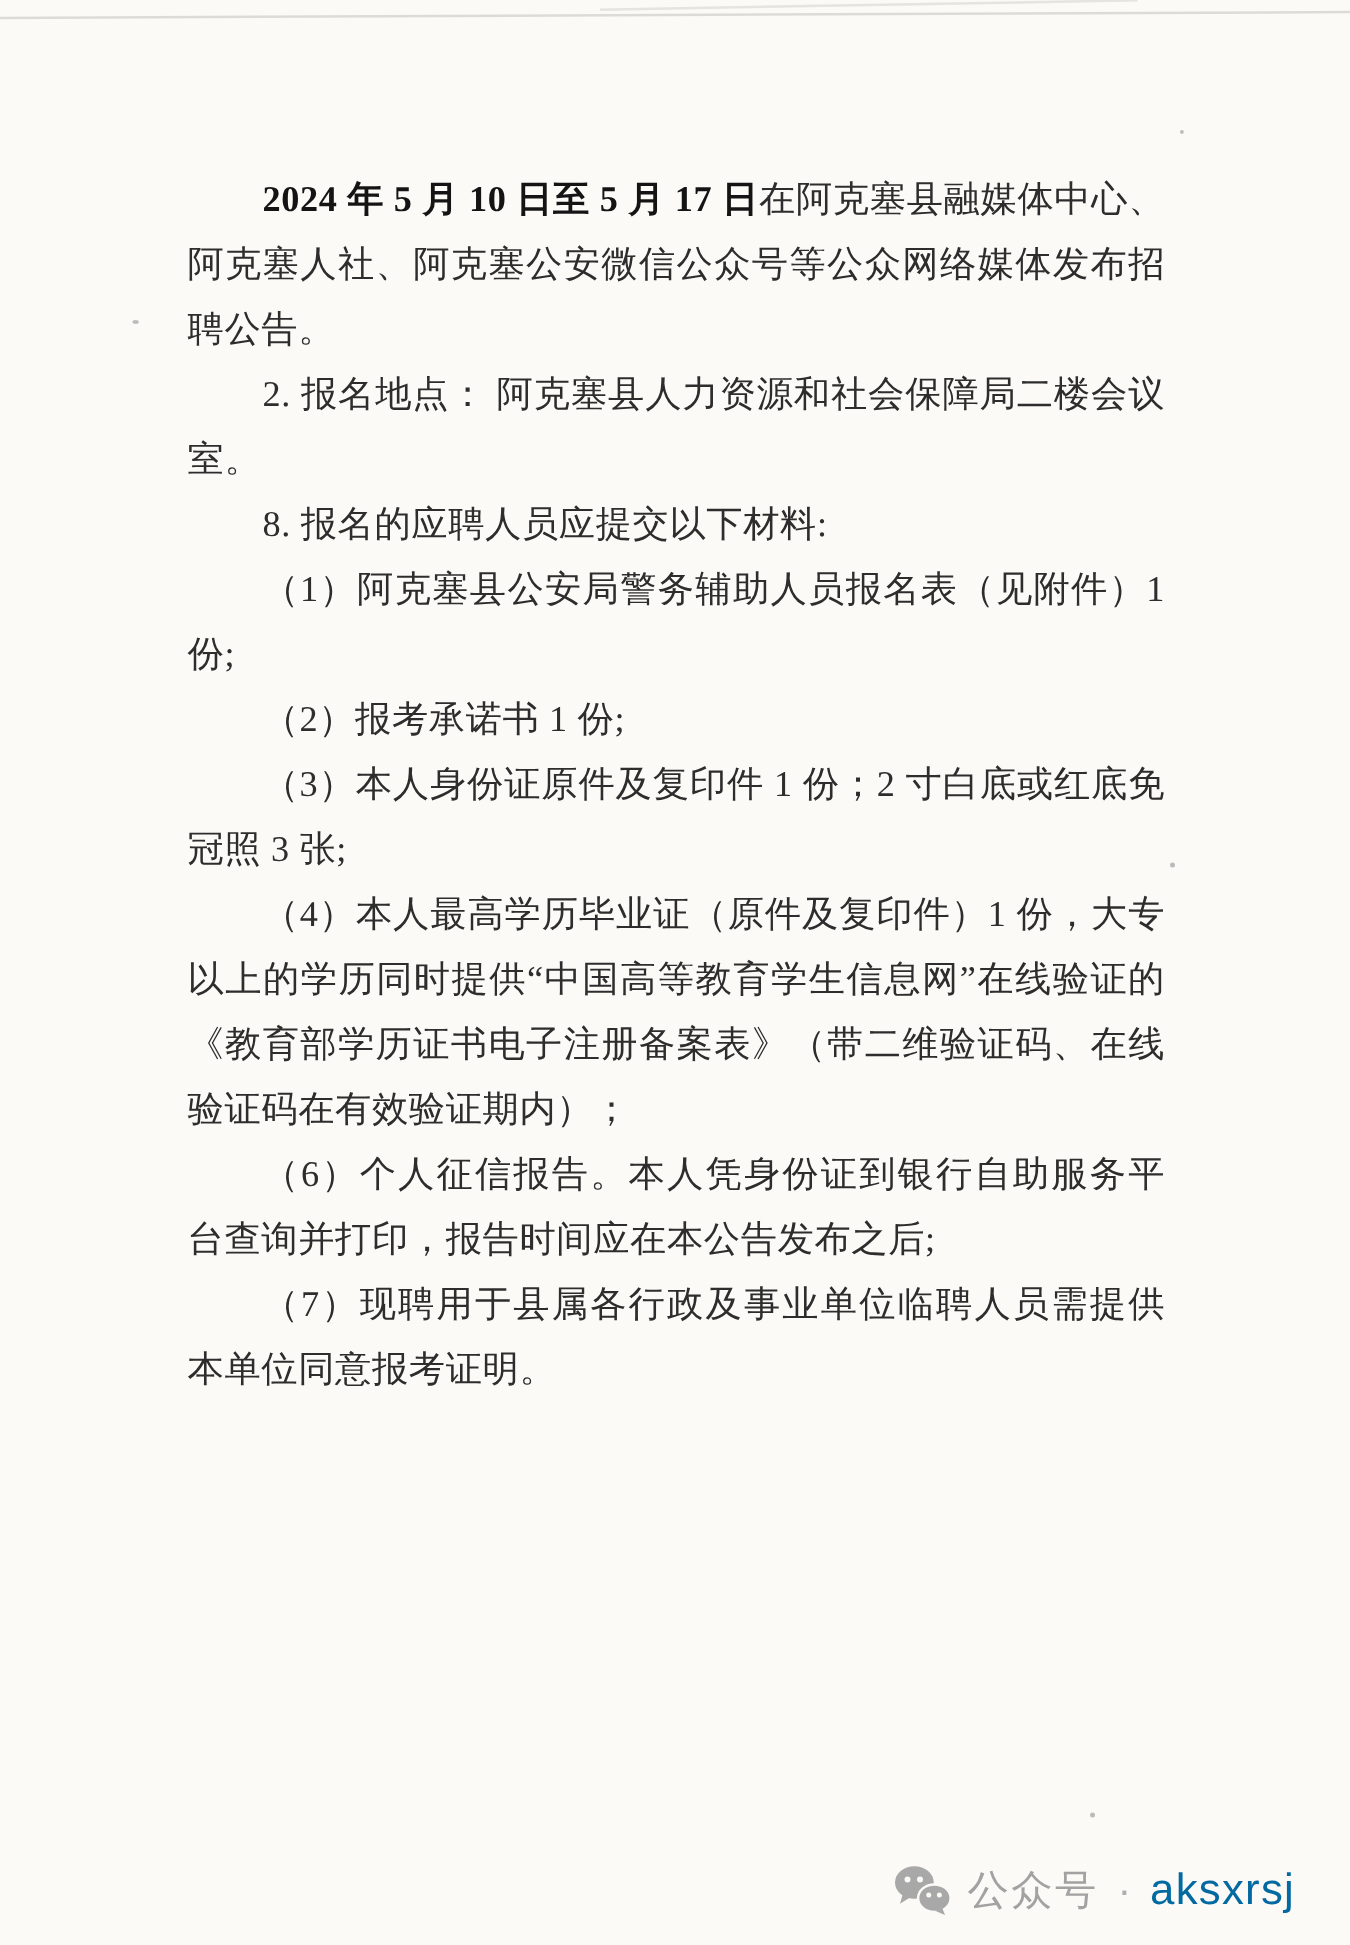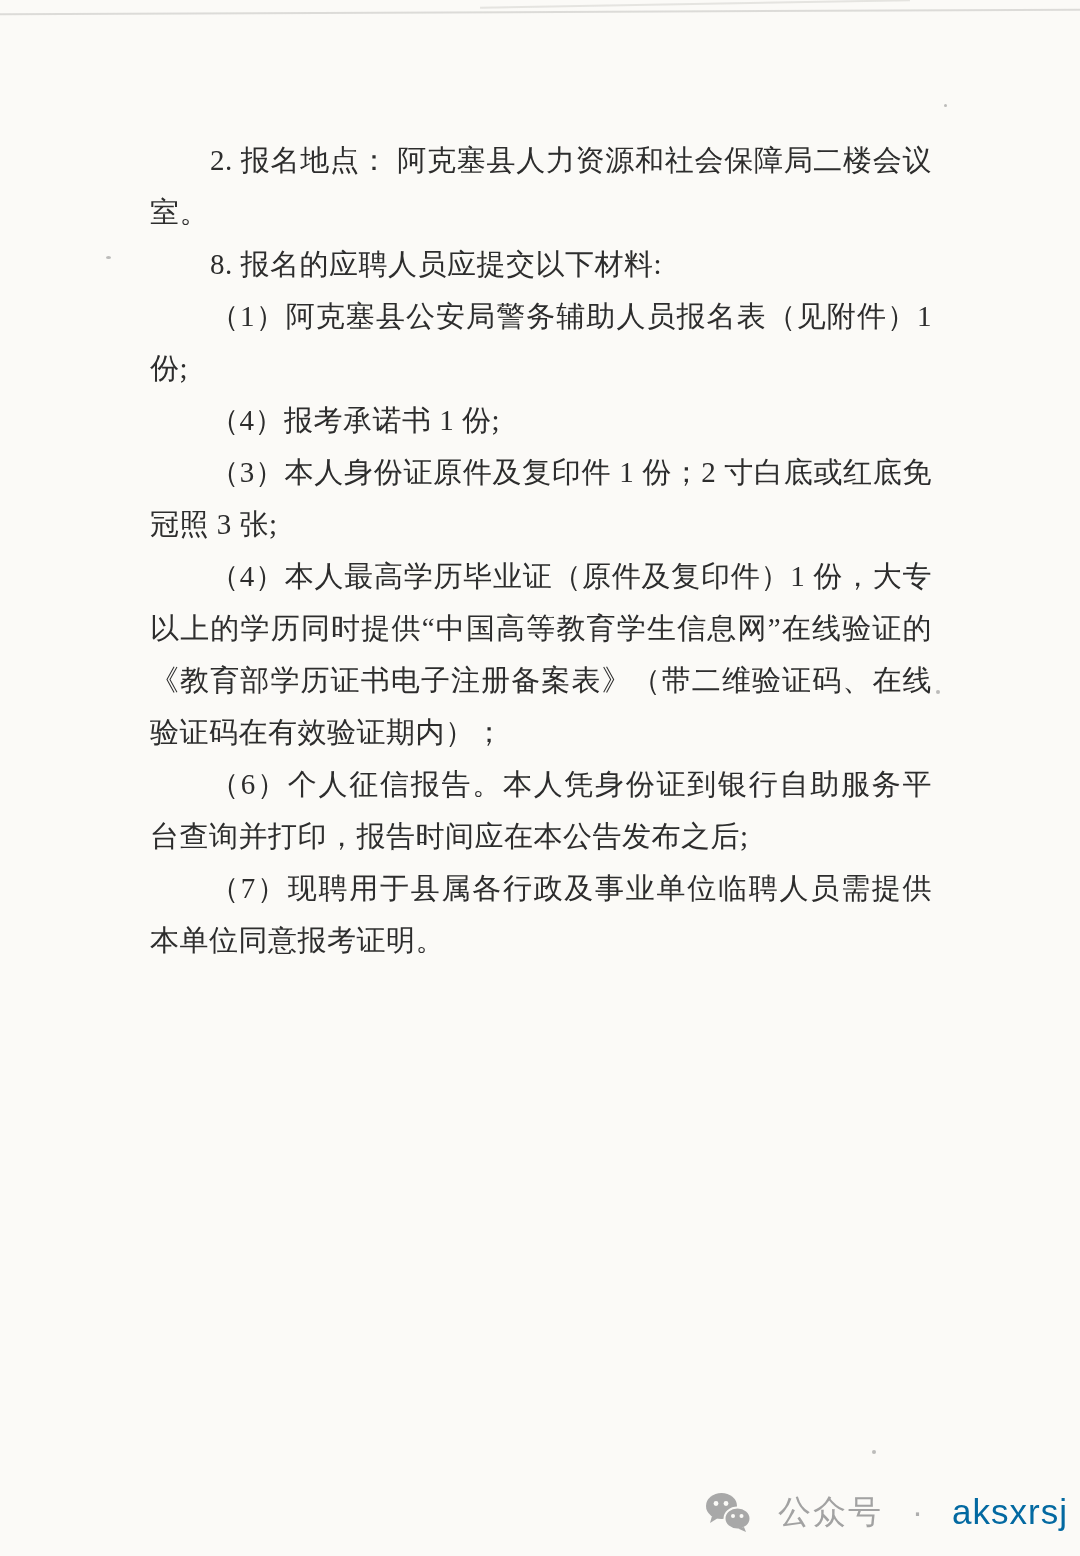--- a/index.html
+++ b/index.html
@@ -65,25 +65,25 @@
   }
   .seg { font-weight: 400; }
   .seg.b {
     font-weight: 700;
     color: #141414;
   }
 
   .footer {
     position: absolute;
     top: 1490px;
-    right: 12px;
+    right: 44px;
     height: 44px;
     display: flex;
     align-items: center;
-    gap: 27px;
+    gap: 13px;
     text-align: center;
   }
   .footer .wx-icon {
     display: block;
     width: 46px;
     height: 40px;
   }
   .f-label {
     font-family: "Liberation Sans", "DejaVu Sans", sans-serif;
     font-size: 33px;
@@ -109,24 +109,25 @@
 <div class="page">
 
   <div class="scan-line-1"></div>
   <div class="scan-line-2"></div>
   <div class="speck speck-1"></div>
   <div class="speck speck-2"></div>
   <div class="speck speck-3"></div>
   <div class="speck speck-4"></div>
 
   <main class="content" id="content">
+      <p class="para"><span class="seg b">2024 年 5 月 10 日至 5 月 17 日</span><span class="seg">在阿克塞县融媒体中心、阿克塞人社、阿克塞公安微信公众号等公众网络媒体发布招聘公告。</span></p>
       <p class="para"><span class="seg">2. 报名地点： 阿克塞县人力资源和社会保障局二楼会议室。</span></p>
       <p class="para"><span class="seg">8. 报名的应聘人员应提交以下材料:</span></p>
       <p class="para"><span class="seg">（1）阿克塞县公安局警务辅助人员报名表（见附件）1 份;</span></p>
-      <p class="para"><span class="seg">（4）报考承诺书 1 份;</span></p>
+      <p class="para"><span class="seg">（2）报考承诺书 1 份;</span></p>
       <p class="para"><span class="seg">（3）本人身份证原件及复印件 1 份；2 寸白底或红底免冠照 3 张;</span></p>
       <p class="para"><span class="seg">（4）本人最高学历毕业证（原件及复印件）1 份，大专以上的学历同时提供“中国高等教育学生信息网”在线验证的《教育部学历证书电子注册备案表》（带二维验证码、在线验证码在有效验证期内）；</span></p>
       <p class="para"><span class="seg">（6）个人征信报告。本人凭身份证到银行自助服务平台查询并打印，报告时间应在本公告发布之后;</span></p>
       <p class="para"><span class="seg">（7）现聘用于县属各行政及事业单位临聘人员需提供本单位同意报考证明。</span></p>
     </main>
 
   <div class="footer">
     <svg class="wx-icon" viewBox="0 0 46 40" aria-hidden="true">
 
       <ellipse cx="16.5" cy="14" rx="15.5" ry="13" fill="#a8a8a8"></ellipse>

